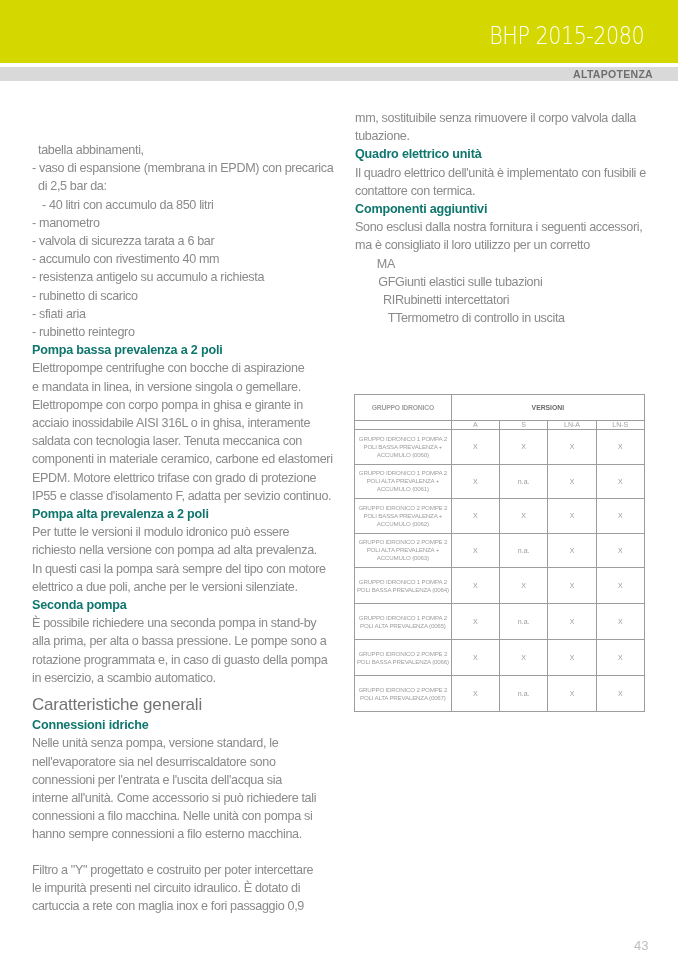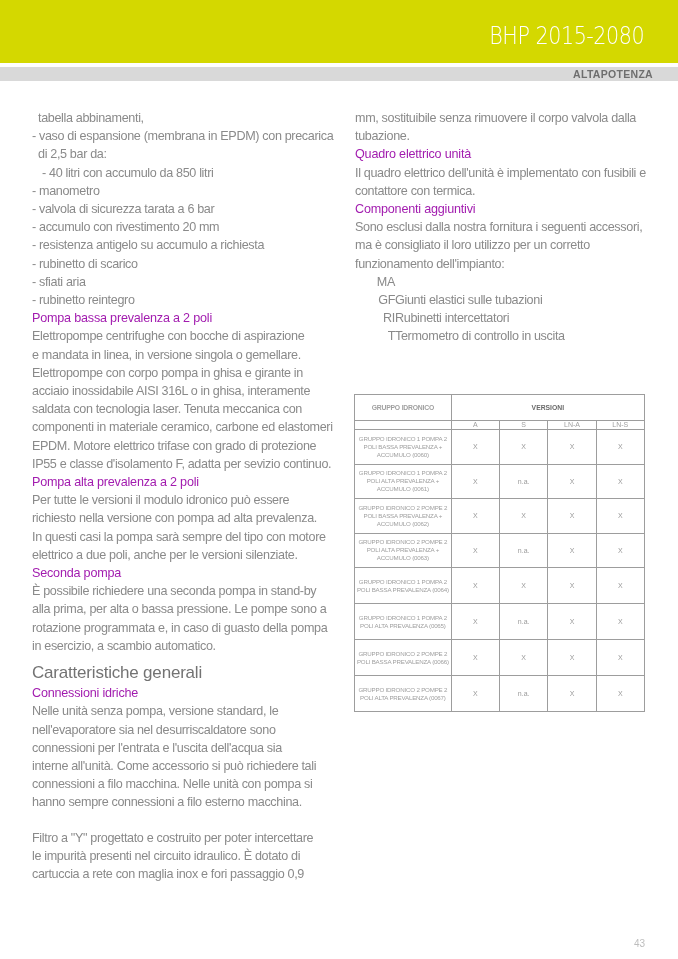--- a/index.html
+++ b/index.html
@@ -7,59 +7,59 @@
     body { position: relative; font-family: "Liberation Sans", sans-serif; color: #8a8a8a; }
 
     .top-band { position: absolute; left: 0; top: 0; width: 678px; height: 63px; background: #d4d800; }
     .top-title { position: absolute; right: 34px; top: 22px; font-family: "DejaVu Sans", sans-serif; font-weight: 200;
       font-size: 24px; color: #ffffff; letter-spacing: -0.5px; font-stretch: condensed; transform: scaleX(0.86); transform-origin: right center; }
     .sub-band { position: absolute; left: 0; top: 67px; width: 678px; height: 14px; background: #d9d9d9; }
     .sub-title { position: absolute; right: 25px; top: 67px; height: 14px; line-height: 14px; font-size: 10.5px; font-weight: bold;
       color: #6e6e6e; letter-spacing: 0.3px; }
 
     .col { position: absolute; top: 109px; font-size: 12.6px; line-height: 18.2px; letter-spacing: -0.35px; }
-    .col-left { left: 32px; width: 300px; }
+    .col-left { left: 32px; width: 300px; margin-top: 32px; }
     .col-right { left: 355px; width: 300px; }
     .line { white-space: nowrap; }
-    .h { color: #a21caf; font-weight: normal; letter-spacing: -0.2px; }
+    .h { color: #0f766e; font-weight: bold; letter-spacing: -0.2px; }
     .big { font-size: 17px; color: #737373; line-height: 22px; margin-top: 7px; letter-spacing: -0.2px; }
     .gap { height: 17px; }
     .ind1 { padding-left: 6px; }
     .ind2 { padding-left: 10px; }
 
     .acc-row { display: flex; white-space: nowrap; text-align: right; }
     .acc-code { width: 40px; }
 
     .tbl { position: absolute; left: 354px; top: 394px; width: 291px; border-collapse: collapse; font-size: 6.2px; color: #9a9a9a; }
     .tbl td, .tbl th { border: 1px solid #9d9d9d; text-align: center; vertical-align: middle; font-weight: normal; }
     .tbl .hdr-main { height: 26px; font-size: 6.8px; color: #6a6a6a; font-weight: bold; }
     .tbl .hdr-sub { height: 9px; font-size: 6.2px; color: #a0a0a0; line-height: 8px; }
     .tbl .name { width: 97px; line-height: 8px; padding: 1px 1px; color: #a0a0a0; letter-spacing: -0.2px; }
     .tbl .val { width: 48.5px; font-size: 7px; }
     .tbl tr.r3 td { height: 34.5px; }
     .tbl tr.r2 td { height: 36px; }
 
-    .page-num { position: absolute; left: 634px; top: 938px; font-size: 10px; color: #bdbdbd; }
+    .page-num { position: absolute; left: 634px; top: 938px; font-size: 13px; color: #bdbdbd; }
   </style>
 </head>
 <body>
 
 <div class="top-band"></div>
 <div class="top-title">BHP 2015-2080</div>
 <div class="sub-band"></div>
 <div class="sub-title">ALTAPOTENZA</div>
 
 <div class="col col-left">
   <div class="line ind1">tabella abbinamenti,</div>
   <div class="line">- vaso di espansione (membrana in EPDM) con precarica</div>
   <div class="line ind1">di 2,5 bar da:</div>
   <div class="line ind2">- 40 litri con accumulo da 850 litri</div>
   <div class="line">- manometro</div>
   <div class="line">- valvola di sicurezza tarata a 6 bar</div>
-  <div class="line">- accumulo con rivestimento 20 mm</div>
+  <div class="line">- accumulo con rivestimento 40 mm</div>
   <div class="line">- resistenza antigelo su accumulo a richiesta</div>
   <div class="line">- rubinetto di scarico</div>
   <div class="line">- sfiati aria</div>
   <div class="line">- rubinetto reintegro</div>
 
   <div class="line h">Pompa bassa prevalenza a 2 poli</div>
   <div class="line">Elettropompe centrifughe con bocche di aspirazione</div>
   <div class="line">e mandata in linea, in versione singola o gemellare.</div>
   <div class="line">Elettropompe con corpo pompa in ghisa e girante in</div>
   <div class="line">acciaio inossidabile AISI 316L o in ghisa, interamente</div>
@@ -100,21 +100,20 @@
   <div class="line">mm, sostituibile senza rimuovere il corpo valvola dalla</div>
   <div class="line">tubazione.</div>
 
   <div class="line h">Quadro elettrico unità</div>
   <div class="line">Il quadro elettrico dell'unità è implementato con fusibili e</div>
   <div class="line">contattore con termica.</div>
 
   <div class="line h">Componenti aggiuntivi</div>
   <div class="line">Sono esclusi dalla nostra fornitura i seguenti accessori,</div>
   <div class="line">ma è consigliato il loro utilizzo per un corretto</div>
-  <div class="line">funzionamento dell'impianto:</div>
 
   <div class="acc-row">
     <span class="acc-code">MA</span>
   </div>
   <div class="acc-row">
     <span class="acc-code">GF</span>
     <span>Giunti elastici sulle tubazioni</span>
   </div>
   <div class="acc-row">
     <span class="acc-code">RI</span>

